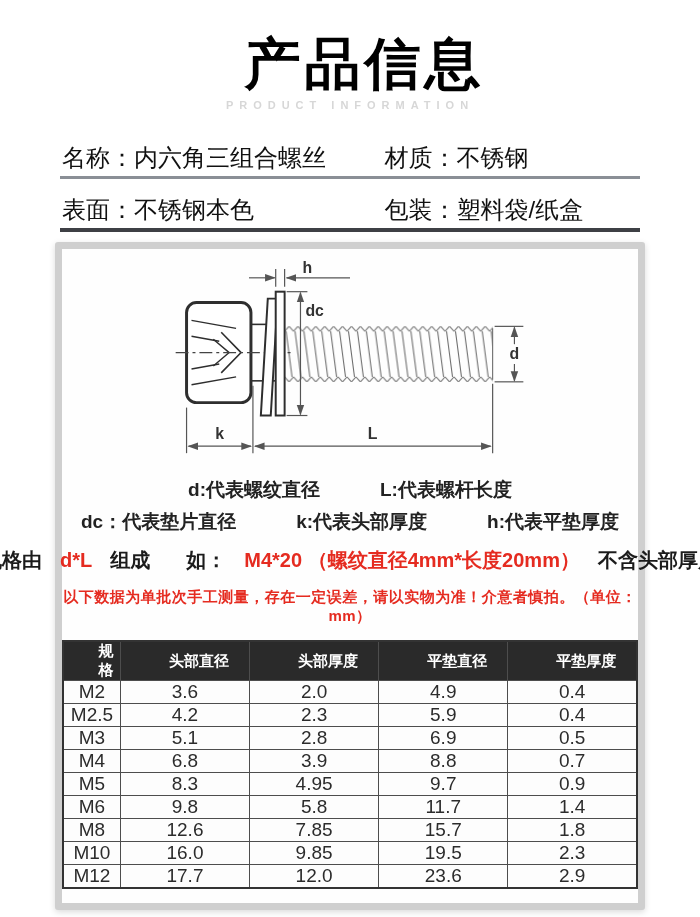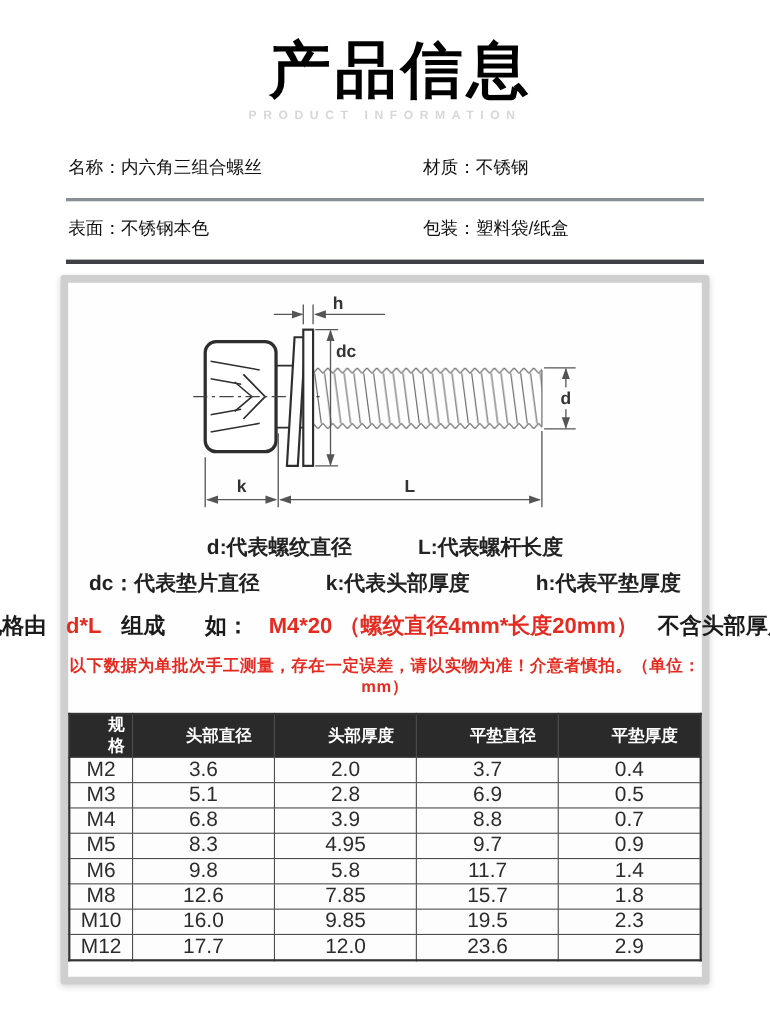--- a/index.html
+++ b/index.html
@@ -8,21 +8,21 @@
   body{
     height:917px; overflow:hidden; background:#ffffff;
     font-family:"Liberation Sans","DejaVu Sans",sans-serif; color:var(--ink);
   }
   
   .title-block{ text-align:center; padding-top:30px; }
   .page-title{ font-size:56px; font-weight:900; letter-spacing:4px; color:#000; line-height:1.2;padding-left:29px; }
   .page-subtitle{ font-size:11px; font-weight:700; letter-spacing:6px; color:#d7d7d7; margin-top:2px; }
   
   .info-section{ margin:16px 60px 0 60px; }
-  .info-row{ display:flex; align-items:center; padding:15px 2px 17px 2px; font-size:16px; color:#111; }
+  .info-row{ display:flex; align-items:center; padding:15px 2px 2px 2px; font-size:24px; color:#111; }
   .info-item.left{ width:56%; }
   .info-item.right{ flex:1; }
   .divider-light{ height:3px; background:#8a8f96; }
   .divider-dark{ height:4px; background:#3e4045; }
   
   .panel{
     width:590px; margin:10px auto 0 auto; border:7px solid #cfcfcf; border-radius:3px;
     background:#fefefe; box-shadow:0 2px 6px rgba(0,0,0,.15); padding-bottom:14px;
   }
   .diagram-wrap{ padding-top:10px; }
@@ -167,21 +167,28 @@
         <th>头部厚度</th>
         <th>平垫直径</th>
         <th>平垫厚度</th>
       </tr>
     </thead>
     <tbody>
         <tr>
           <td>M2</td>
           <td>3.6</td>
           <td>2.0</td>
-          <td>3.7</td>
+          <td>4.9</td>
+          <td>0.4</td>
+        </tr>
+        <tr>
+          <td>M2.5</td>
+          <td>4.2</td>
+          <td>2.3</td>
+          <td>5.9</td>
           <td>0.4</td>
         </tr>
         <tr>
           <td>M3</td>
           <td>5.1</td>
           <td>2.8</td>
           <td>6.9</td>
           <td>0.5</td>
         </tr>
         <tr>

